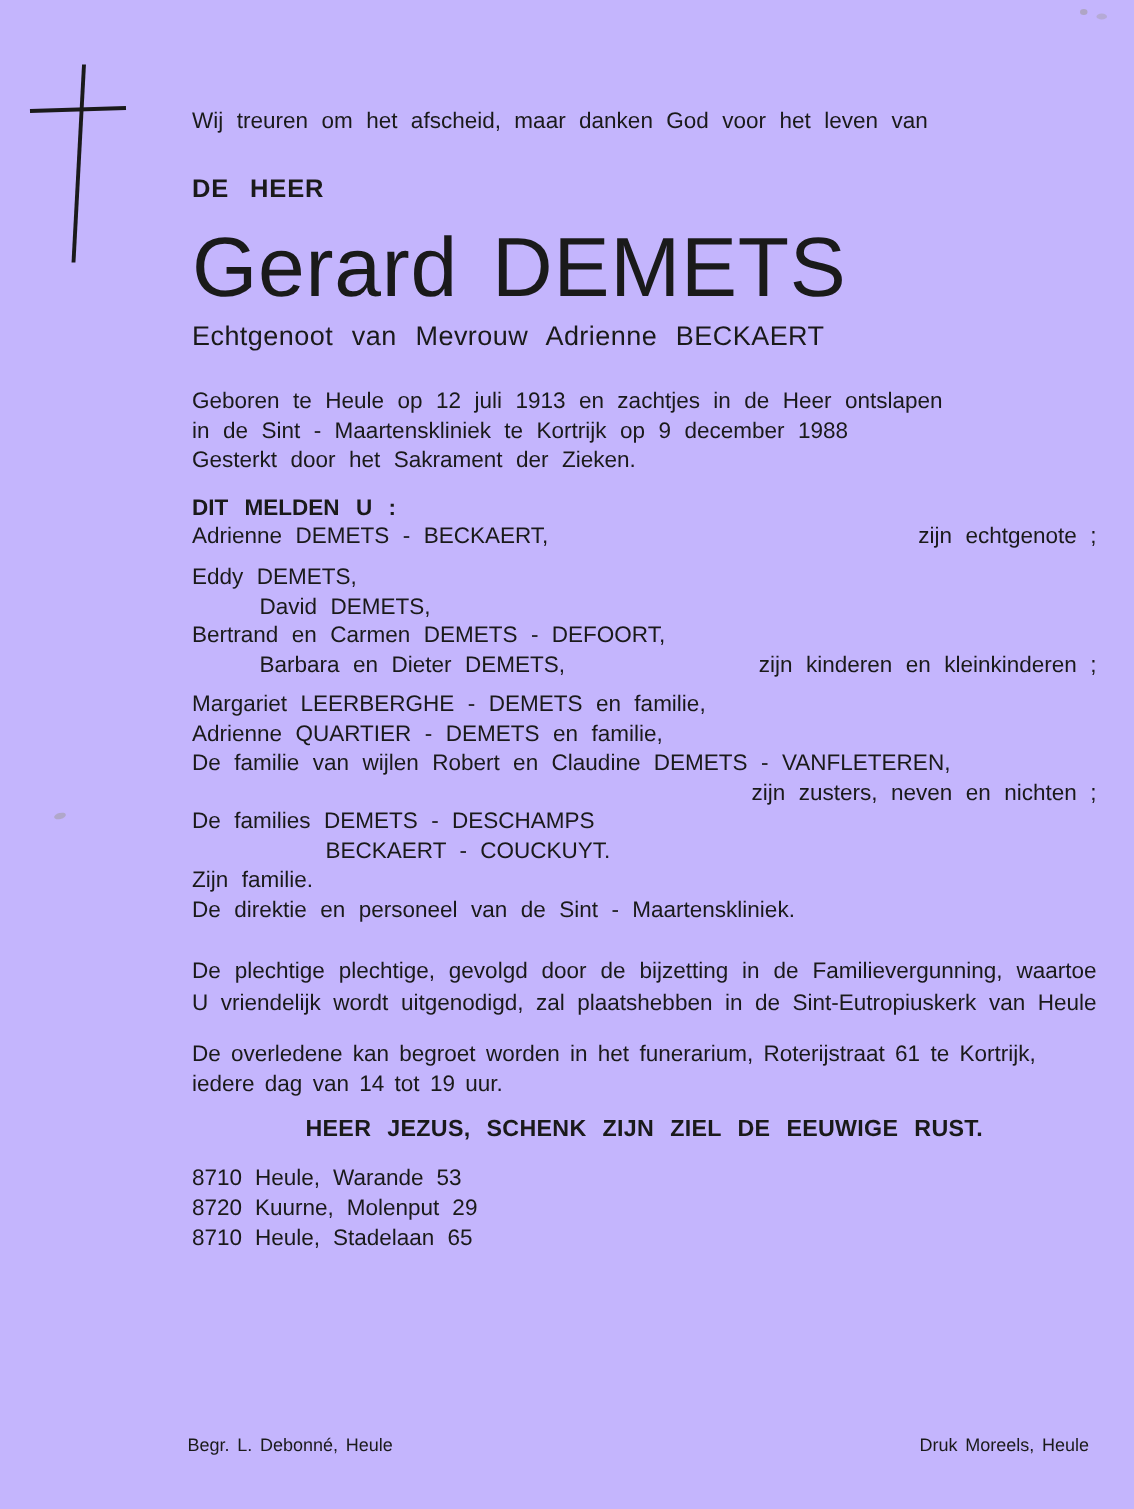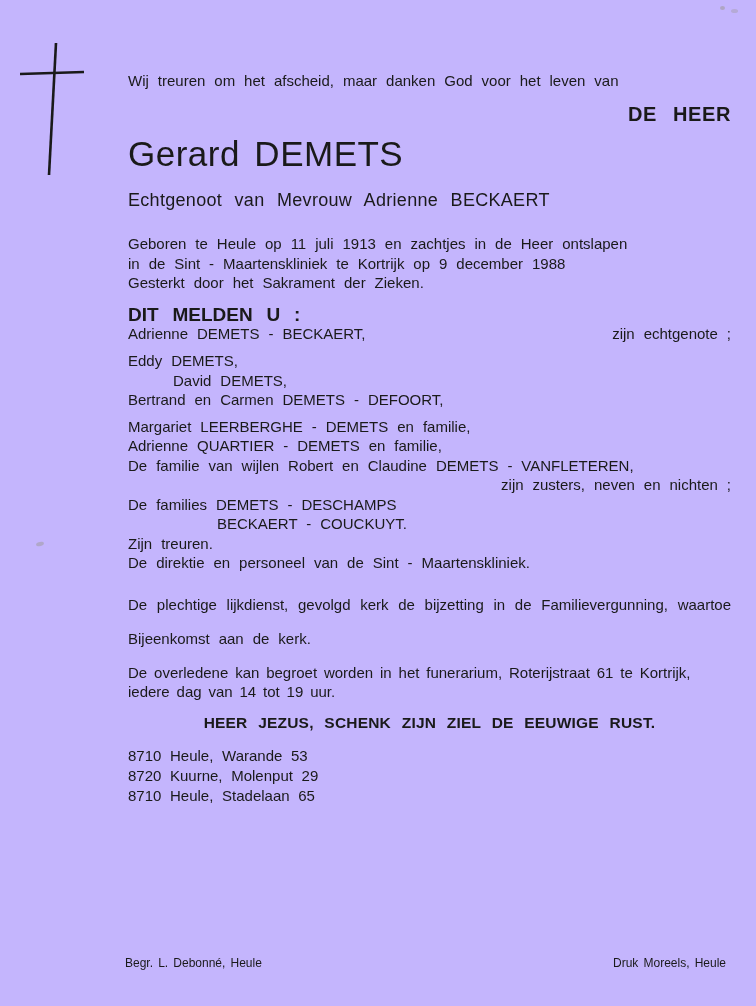--- a/index.html
+++ b/index.html
@@ -18,31 +18,30 @@
     right: 25px;
     top: 0;
   }
   .intro {
     padding-top: 71px;
     font-size: 15px;
     line-height: 20px;
     word-spacing: 0.32em;
   }
   .salutation {
-    margin-top: 12px;
-    font-size: 20px;
+    margin-top: 24px;
+    font-size: 17px;
     line-height: 22px;
     font-weight: 700;
     letter-spacing: 0.6px;
     word-spacing: 0.5em;
-    text-align: right;
   }
   .name {
-    margin-top: 6px;
-    font-size: 35px;
+    margin-top: 18px;
+    font-size: 56px;
     line-height: 46px;
     font-weight: 400;
     letter-spacing: 0.5px;
     word-spacing: 0.12em;
   }
   .spouse {
     margin-top: 11px;
     font-size: 18px;
     line-height: 24px;
     letter-spacing: 0.3px;
@@ -50,21 +49,21 @@
   }
   .block {
     font-size: 15px;
     line-height: 19.5px;
     word-spacing: 0.32em;
   }
   .memberships { margin-top: 17px; }
   .life { margin-top: 22px; }
   .melden {
     margin-top: 12px;
-    font-size: 19px;
+    font-size: 15px;
     line-height: 19px;
     font-weight: 700;
     word-spacing: 0.45em;
   }
   .fam { font-size: 15px; line-height: 19.5px; word-spacing: 0.32em; }
   .fam-row { display: flex; justify-content: space-between; align-items: baseline; gap: 29px; }
   .ind1 { padding-left: 45px; }
   .ind2 { padding-left: 89px; }
   .mt8 { margin-top: 8px; }
   .mt7 { margin-top: 7px; }
@@ -133,73 +132,77 @@
     <div class="intro">Wij treuren om het afscheid, maar danken God voor het leven van</div>
 
     <div class="salutation">DE HEER</div>
 
     <div class="name">Gerard DEMETS</div>
 
     <div class="spouse">Echtgenoot van Mevrouw Adrienne BECKAERT</div>
 
 
     <div class="block life">
-      <div>Geboren te Heule op 11 juli 1913 en zachtjes in de Heer ontslapen</div>
+      <div>Geboren te Heule op 12 juli 1913 en zachtjes in de Heer ontslapen</div>
       <div>in de Sint - Maartenskliniek te Kortrijk op 9 december 1988</div>
       <div>Gesterkt door het Sakrament der Zieken.</div>
     </div>
 
     <div class="melden">DIT MELDEN U :</div>
 
     <div class="fam">
       <div class="fam-row">
         <span class="fam-left">Adrienne DEMETS - BECKAERT,</span>
         <span class="fam-right">zijn echtgenote ;</span>
       </div>
       <div class="fam-row mt8">
         <span class="fam-left">Eddy DEMETS,</span>
       </div>
       <div class="fam-row">
         <span class="fam-left ind1">David DEMETS,</span>
       </div>
       <div class="fam-row">
         <span class="fam-left">Bertrand en Carmen DEMETS - DEFOORT,</span>
       </div>
+      <div class="fam-row">
+        <span class="fam-left ind1">Barbara en Dieter DEMETS,</span>
+        <span class="fam-right">zijn kinderen en kleinkinderen ;</span>
+      </div>
       <div class="fam-row mt7">
         <span class="fam-left">Margariet LEERBERGHE - DEMETS en familie,</span>
       </div>
       <div class="fam-row">
         <span class="fam-left">Adrienne QUARTIER - DEMETS en familie,</span>
       </div>
       <div class="fam-row">
         <span class="fam-left">De familie van wijlen Robert en Claudine DEMETS - VANFLETEREN,</span>
       </div>
       <div class="fam-row">
         <span class="fam-left"></span>
         <span class="fam-right">zijn zusters, neven en nichten ;</span>
       </div>
       <div class="fam-row">
         <span class="fam-left">De families DEMETS - DESCHAMPS</span>
       </div>
       <div class="fam-row">
         <span class="fam-left ind2">BECKAERT - COUCKUYT.</span>
       </div>
       <div class="fam-row">
-        <span class="fam-left">Zijn treuren.</span>
+        <span class="fam-left">Zijn familie.</span>
       </div>
       <div class="fam-row">
         <span class="fam-left">De direktie en personeel van de Sint - Maartenskliniek.</span>
       </div>
     </div>
 
     <div class="service">
-      <div class="just">De plechtige lijkdienst, gevolgd kerk de bijzetting in de Familievergunning, waartoe</div>
-    </div>
-
-    <div class="gather">Bijeenkomst aan de kerk.</div>
+      <div class="just">De plechtige plechtige, gevolgd door de bijzetting in de Familievergunning, waartoe</div>
+      <div class="just">U vriendelijk wordt uitgenodigd, zal plaatshebben in de Sint-Eutropiuskerk van Heule</div>
+    </div>
+
 
     <div class="visit">
       <div>De overledene kan begroet worden in het funerarium, Roterijstraat 61 te Kortrijk,</div>
       <div>iedere dag van 14 tot 19 uur.</div>
     </div>
 
     <div class="prayer">HEER JEZUS, SCHENK ZIJN ZIEL DE EEUWIGE RUST.</div>
 
     <div class="addresses">
       <div>

